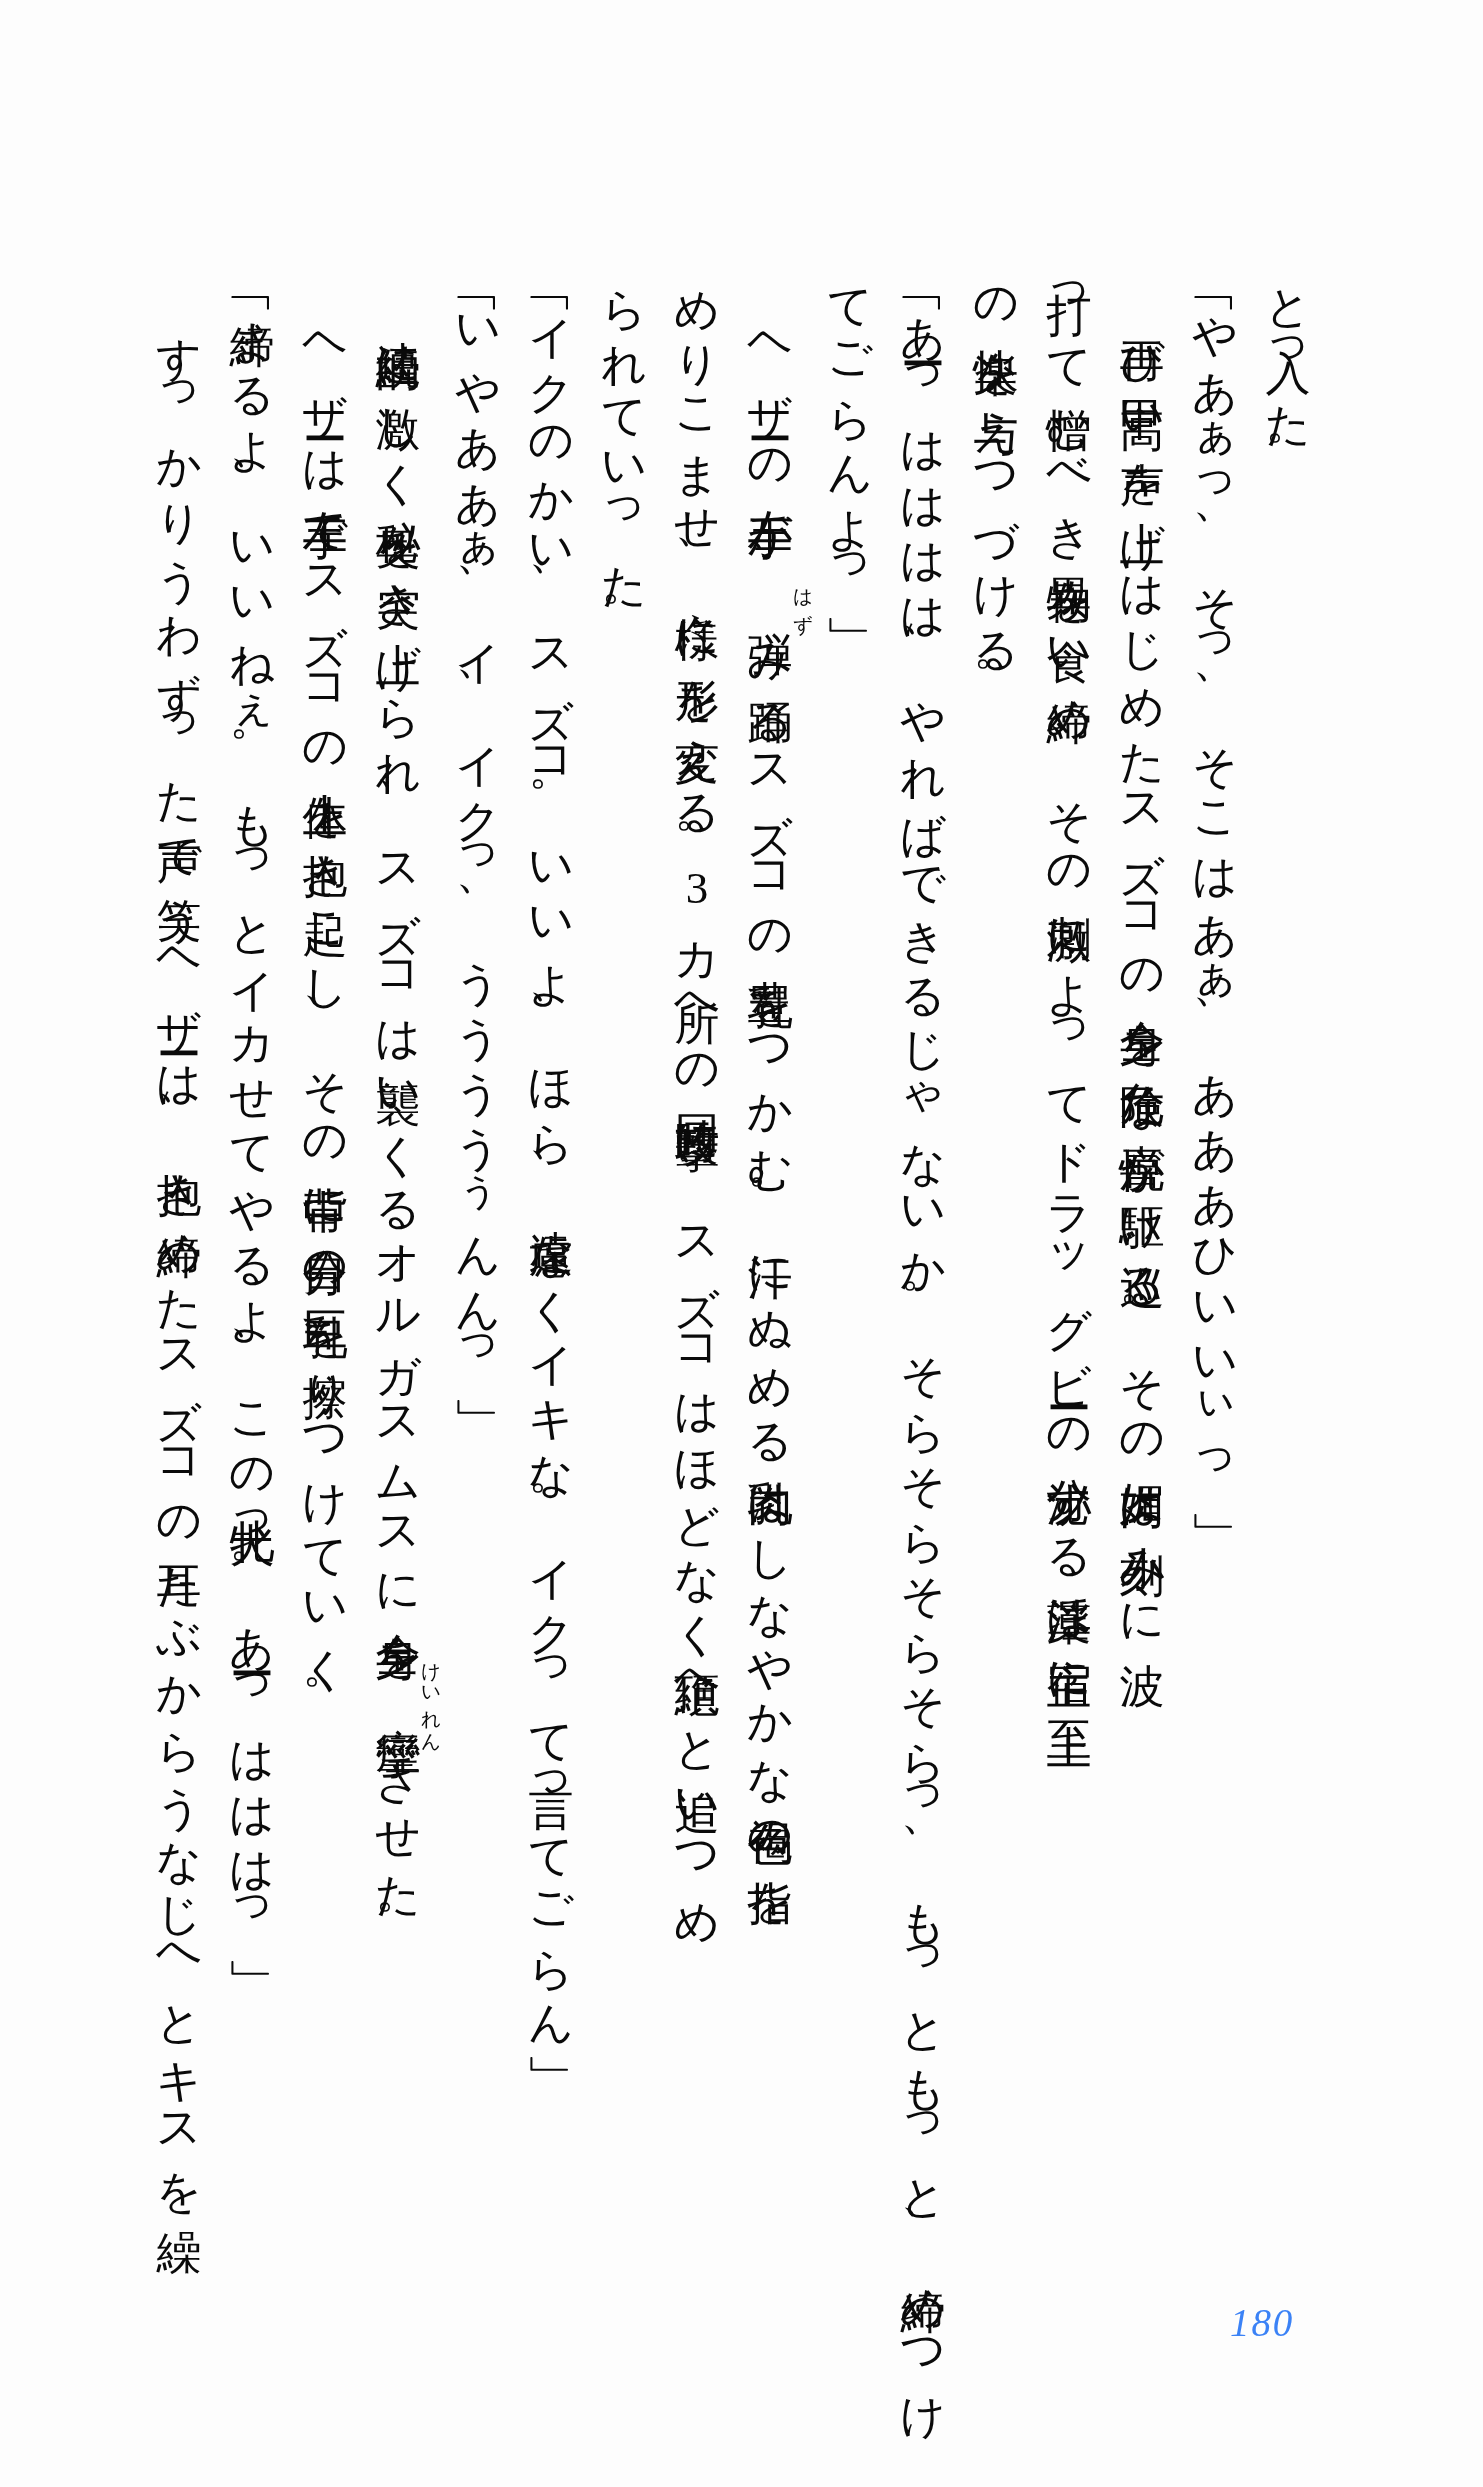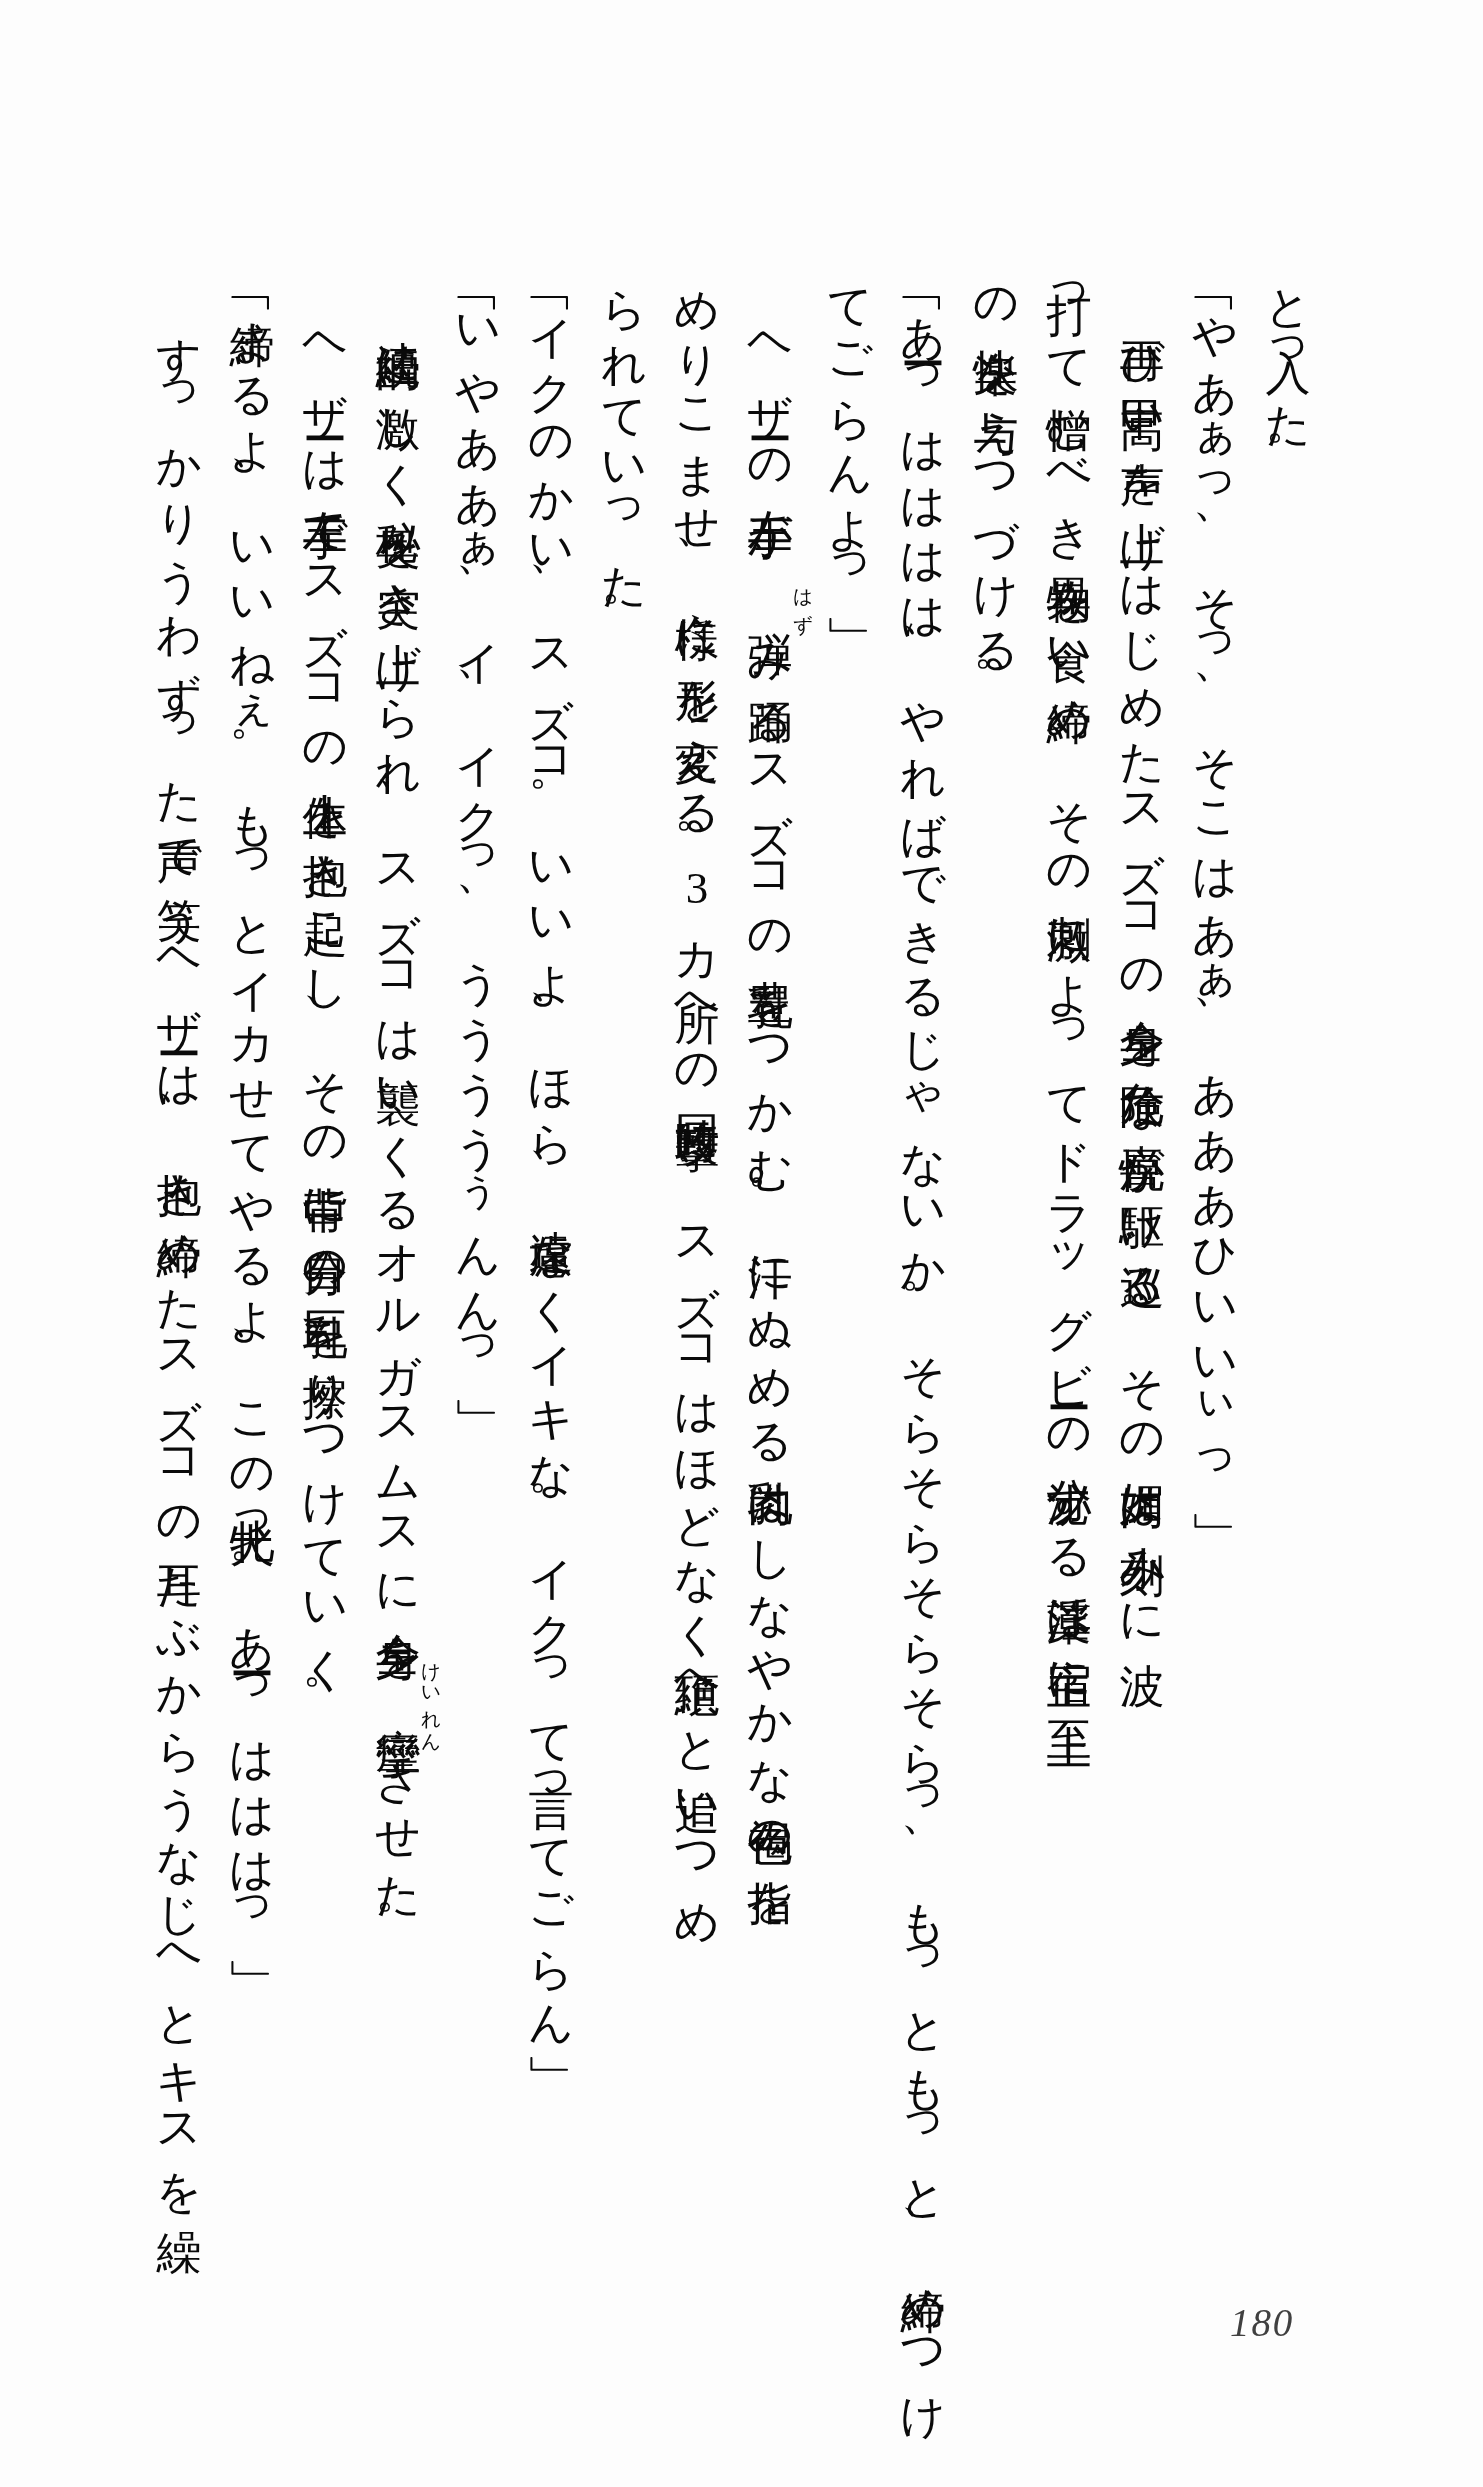--- a/index.html
+++ b/index.html
@@ -38,21 +38,21 @@
     letter-spacing:0.9px;
     color:#0a0a0a;
   }
   .num{text-combine-upright:all;}  
   .page-number{
     position:absolute;
     left:1230px;
     top:2300px;
     font-size:39px;
     font-style:italic;
-    color:#404040;
+    color:#3b82f6;
     letter-spacing:1.9px;
   }
 </style>
 </head>
 <body>
 
 <div class="page">
   <div id="text-area">
       <div class="column">と入った。</div>
       <div class="column indent-half">「やあぁっ、そっ、そこはあぁ、あああひいいぃっ」</div>

